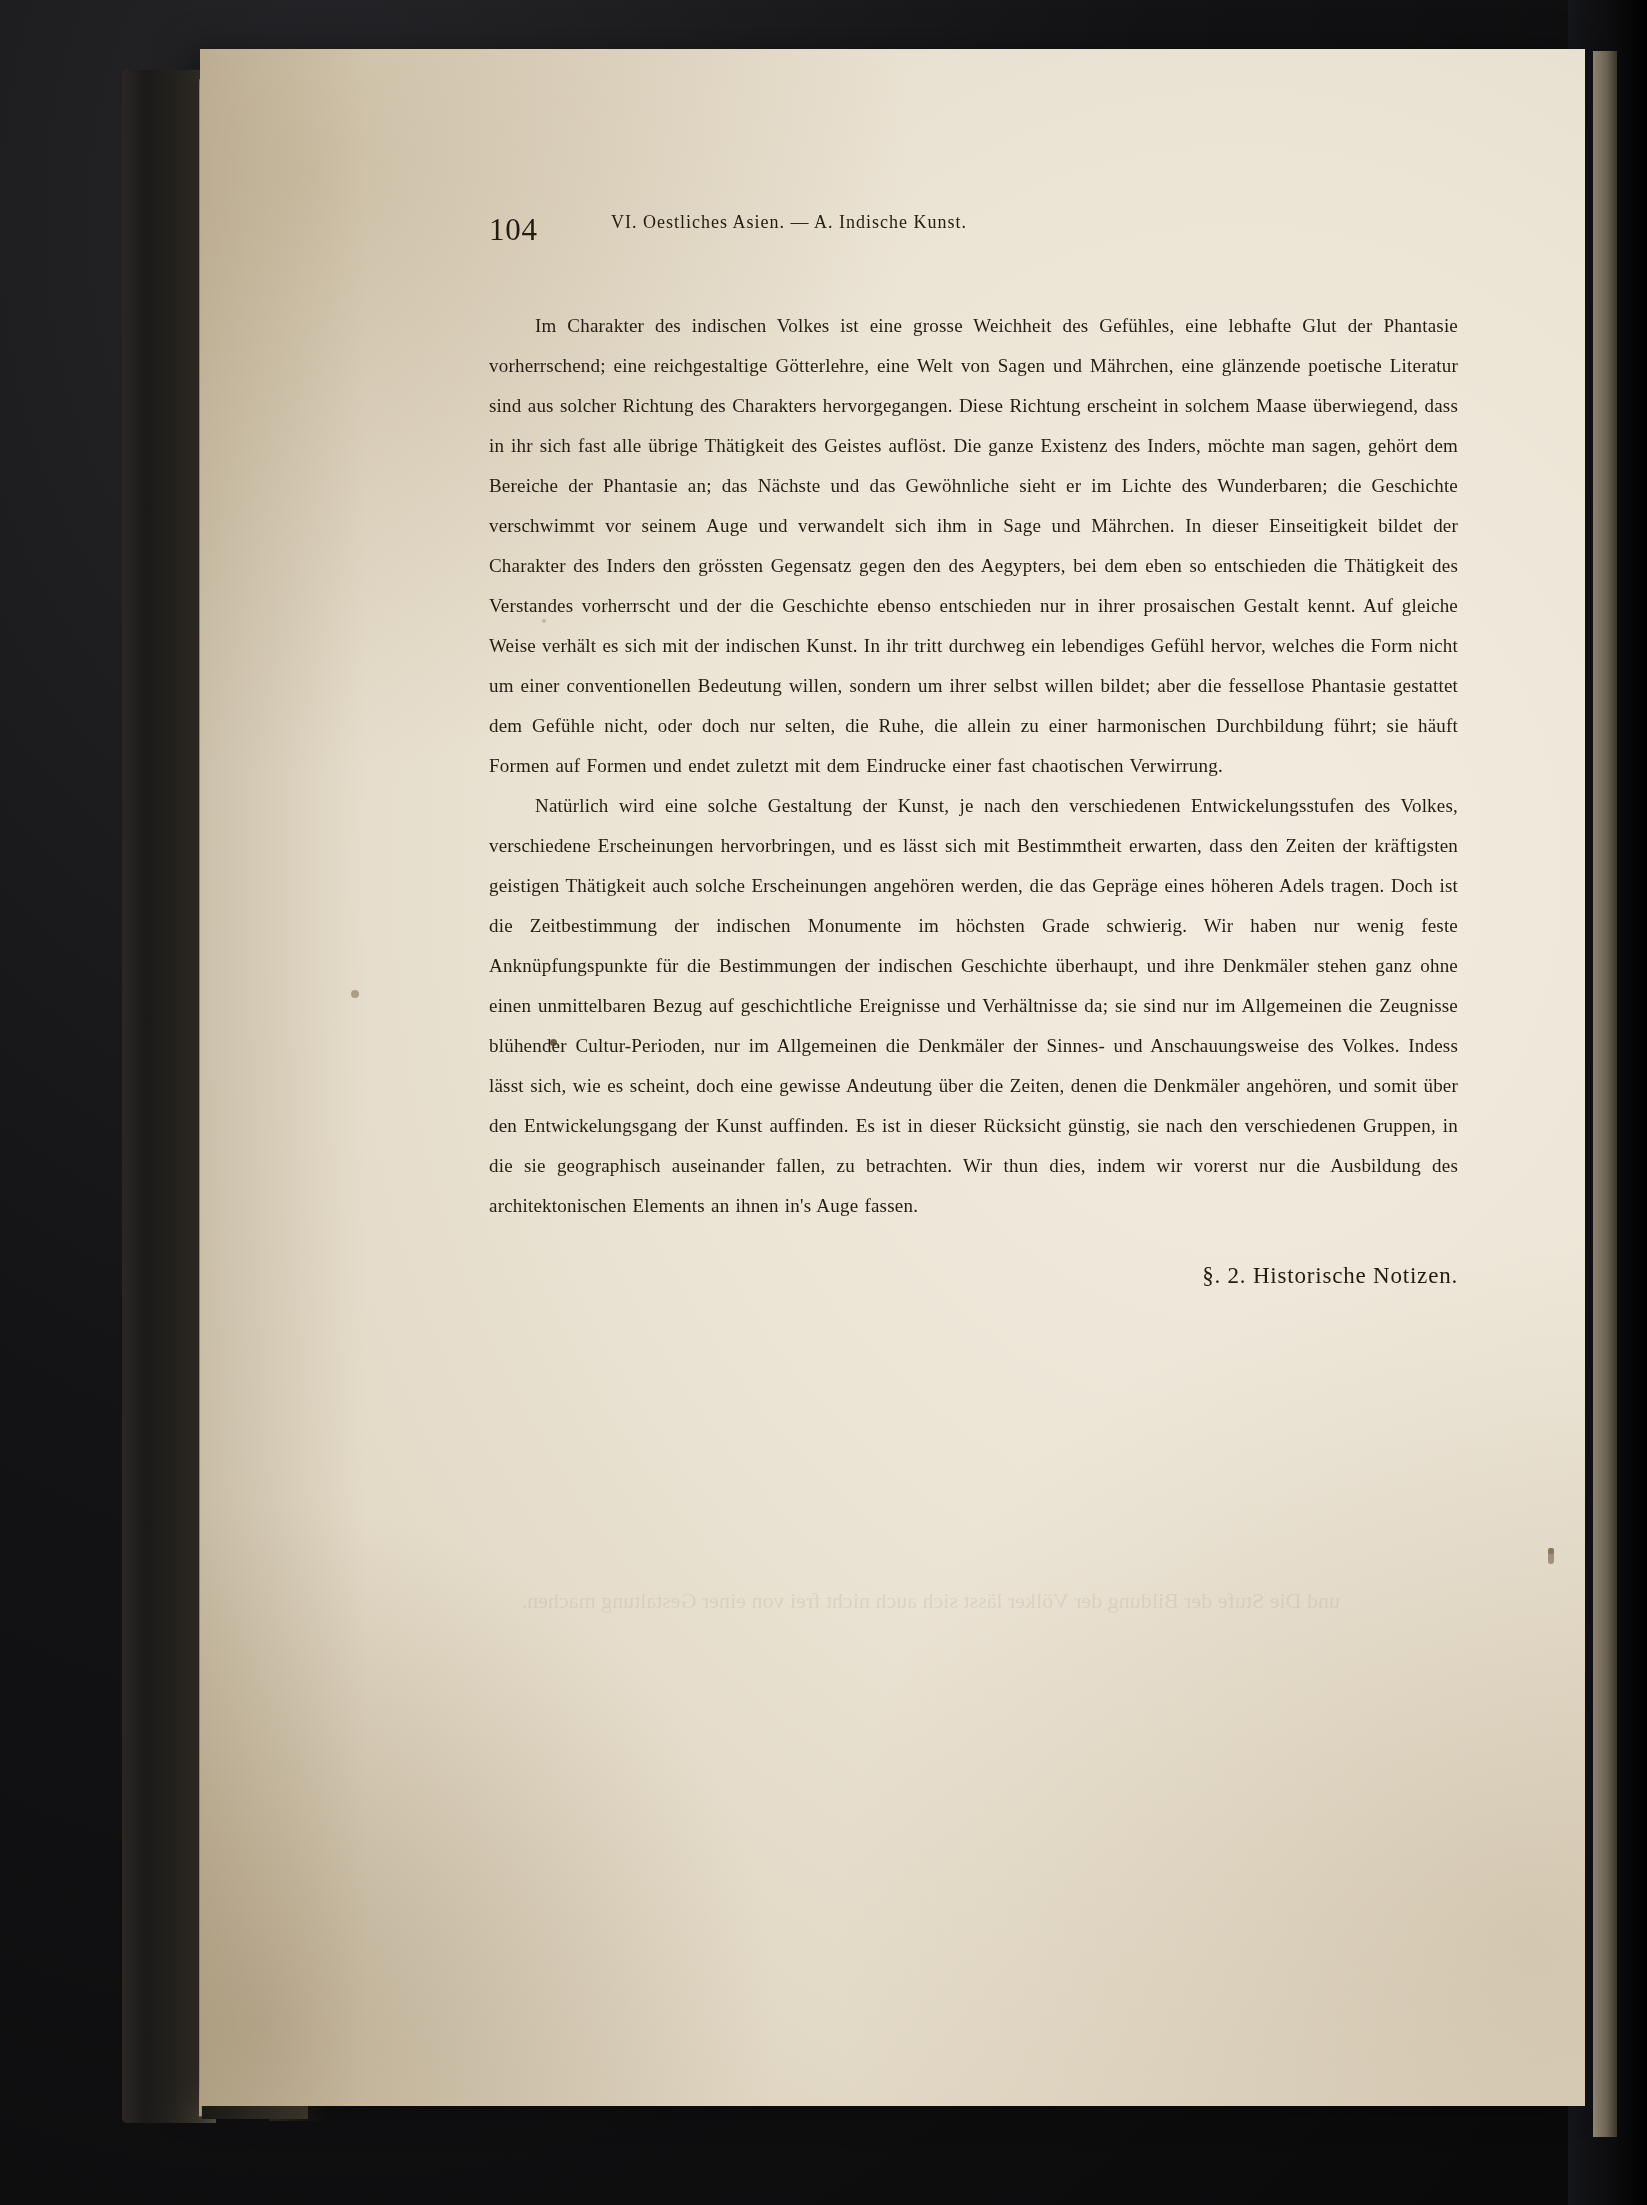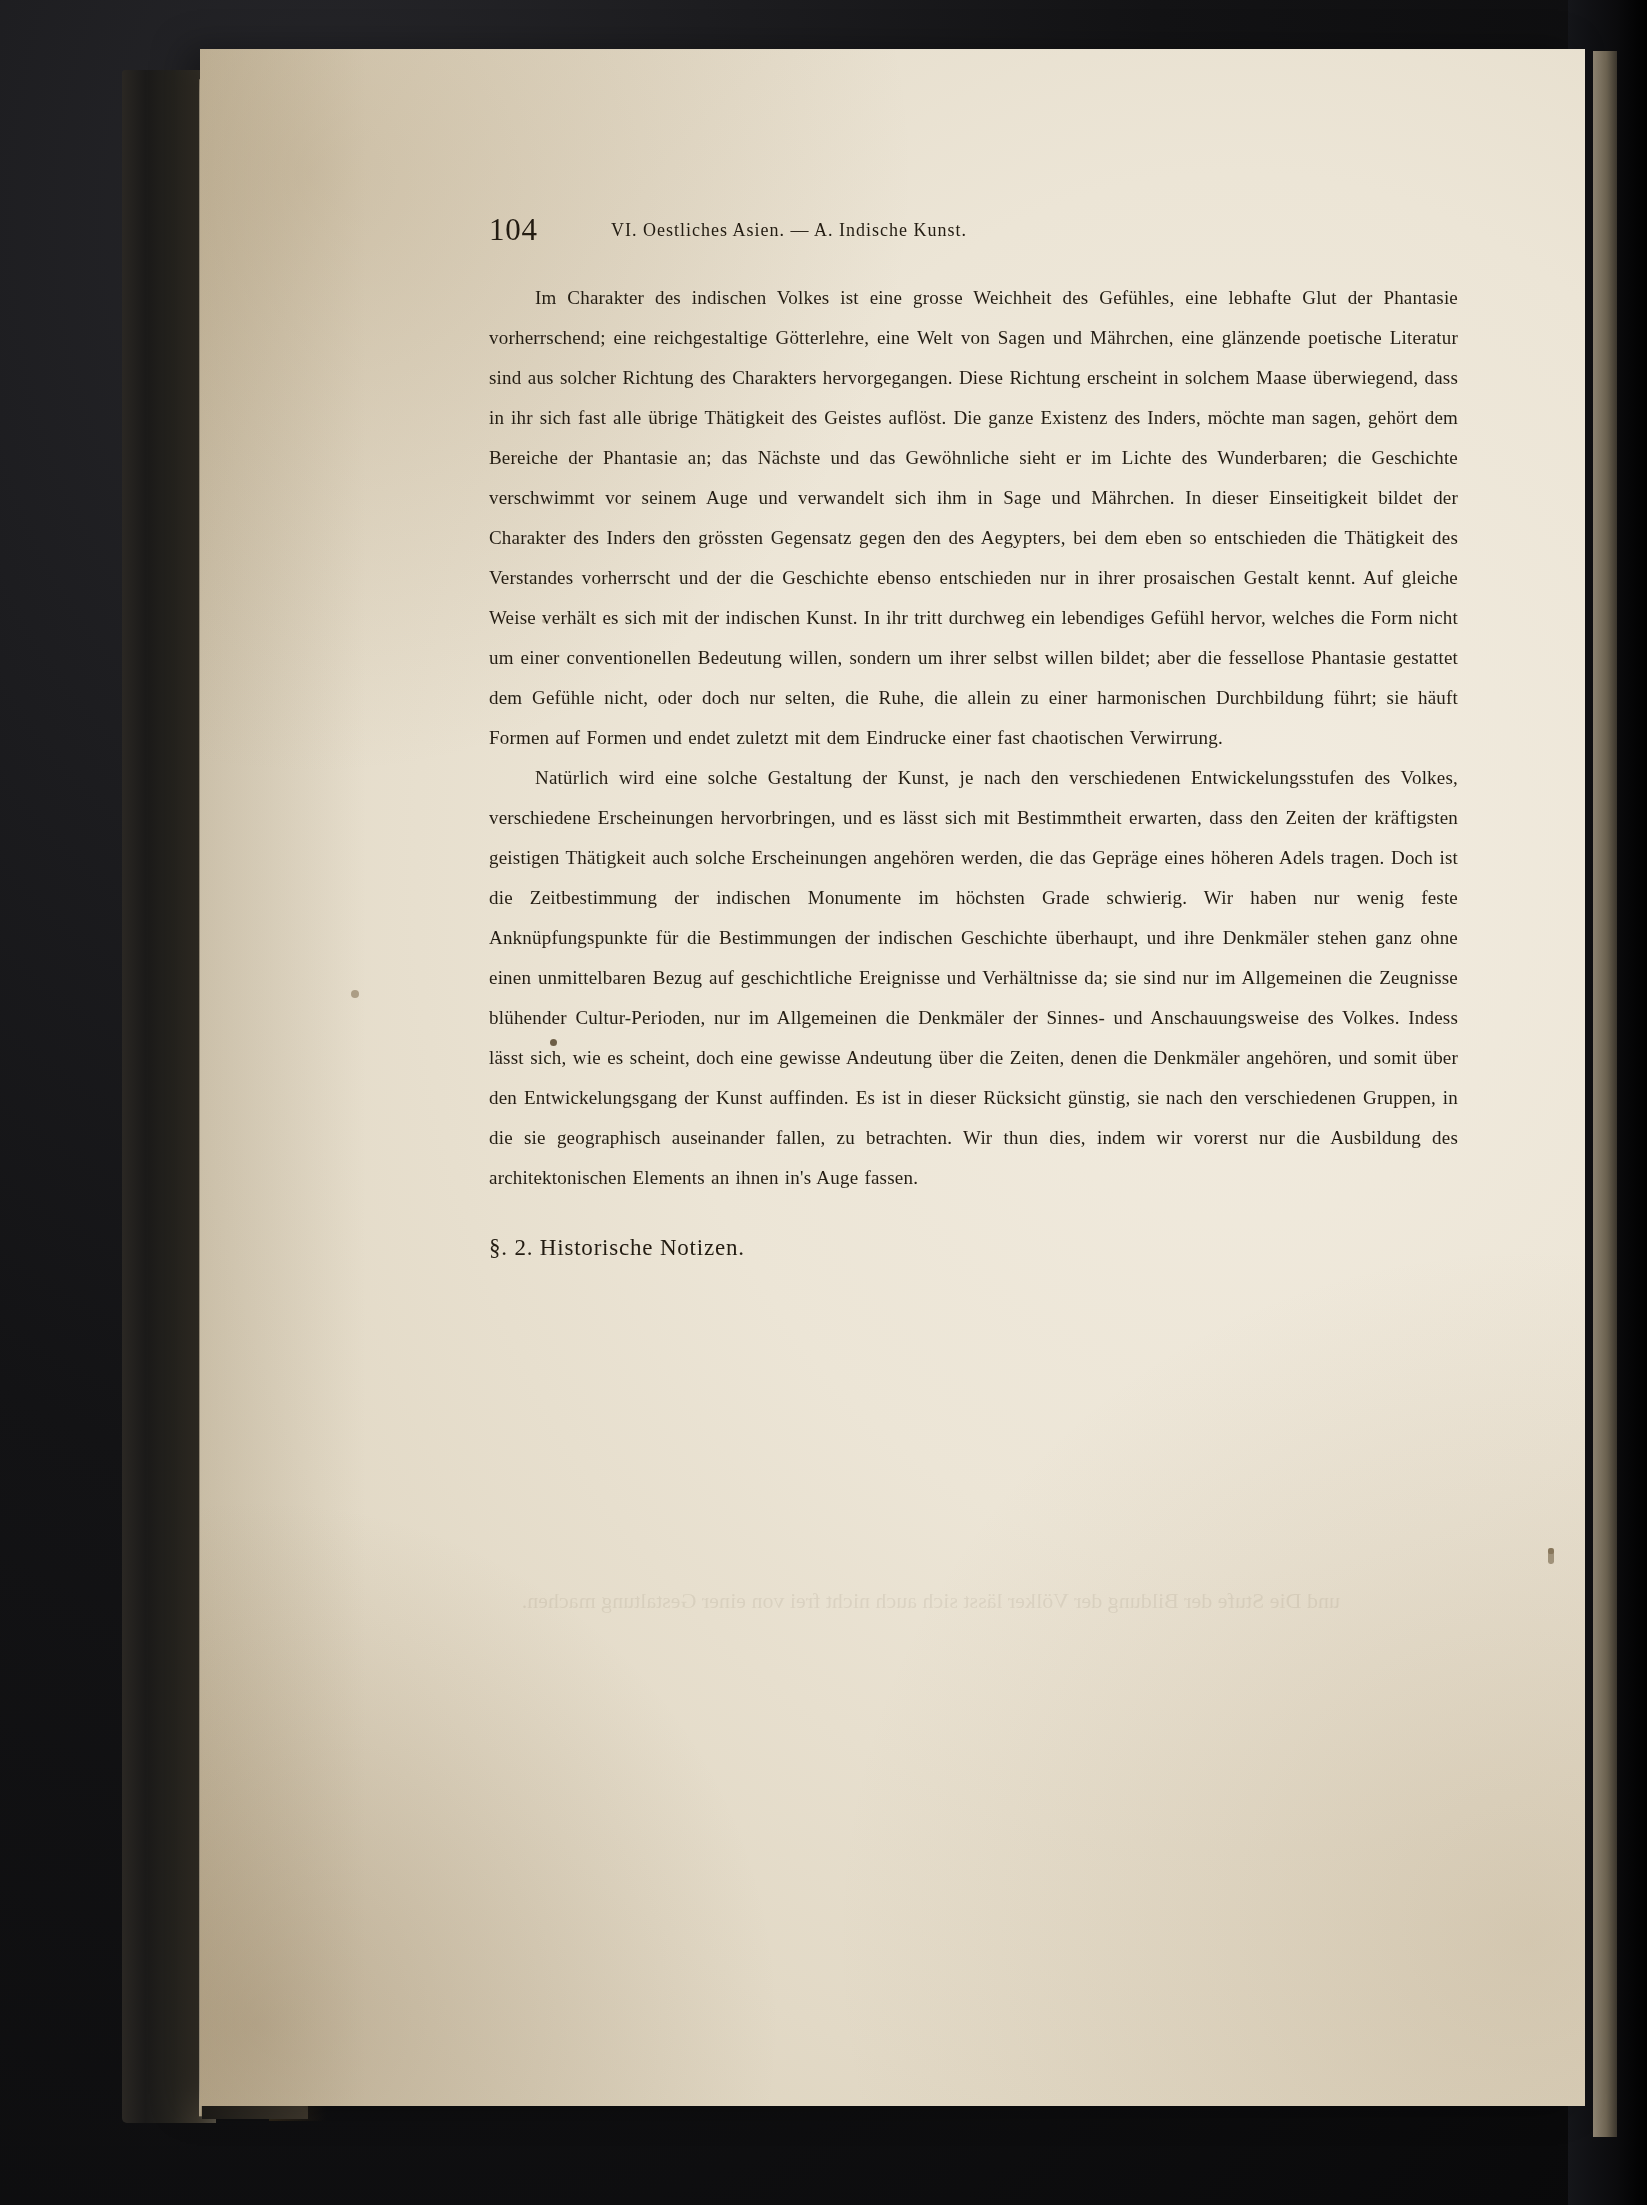--- a/index.html
+++ b/index.html
@@ -164,24 +164,24 @@
   
   .textblock {
     position: absolute;
     left: 289px;
     top: 163px;
     width: 969px;
     color: #231c12;
   }
   .runninghead {
     display: flex;
-    align-items: center;
+    align-items: flex-start;
     font-size: 25px;
     letter-spacing: 0.4px;
-    margin-bottom: 30px;
+    margin-bottom: 58px;
   }
   .folio {
     font-size: 31px;
     font-weight: 400;
     letter-spacing: 0.8px;
     width: 122px;
   }
   .head-title {
     font-size: 18px;
     letter-spacing: 1px;
@@ -194,21 +194,21 @@
     text-align: justify;
     text-justify: inter-word;
     text-indent: 46px;
     letter-spacing: 0.2px;
     word-spacing: 1.2px;
     color: #241d13;
   }
   p.body + p.body { margin-top: 0px; font-family: Liberation Serif, serif; }
 
   .section-head {
-    text-align: left;
+    text-align: right;
     font-size: 23px;
     letter-spacing: 0.8px;
     margin: 37px 0 39px 0;
   }
 
   
   .gutter-dot {
     position: absolute;
     left: 350px;
     top: 990px;

